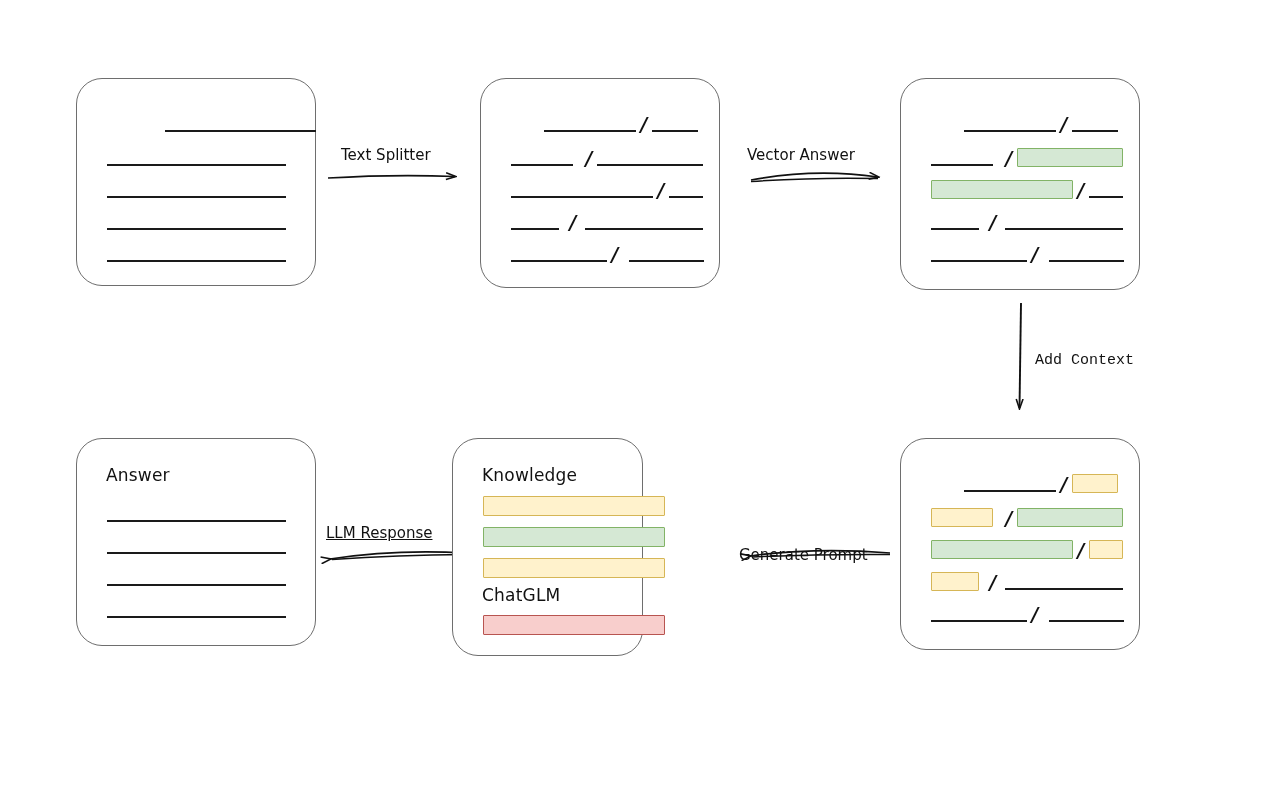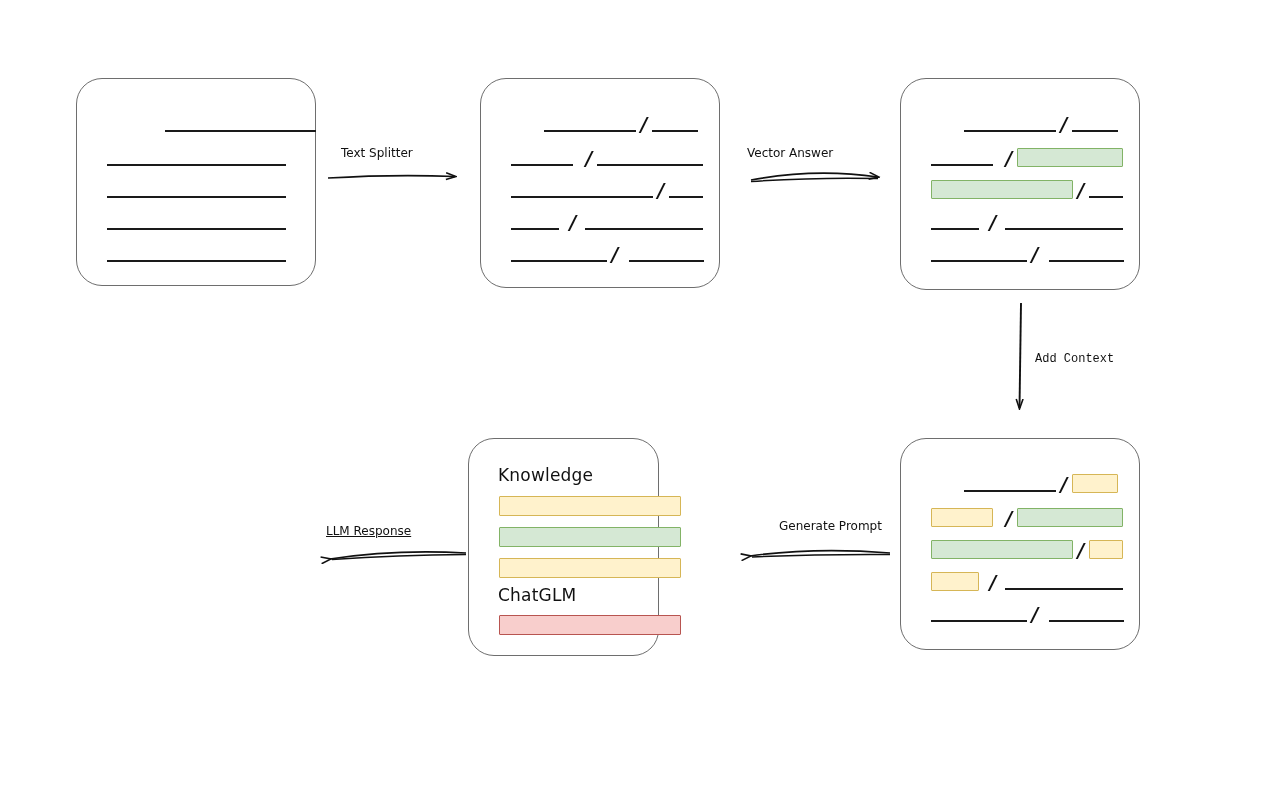--- a/index.html
+++ b/index.html
@@ -103,21 +103,21 @@
   }
   .bar {
     position: absolute;
     box-sizing: border-box;
     height: 20px;
     border-radius: 1px;
   }
   .edge-label {
     position: absolute;
     font-family: "DejaVu Sans", "Liberation Sans", sans-serif;
-    font-size: 12px;
+    font-size: 15px;
     color: #111111;
     white-space: nowrap;
   }
   .footer-note {
     position: absolute;
     font-family: "DejaVu Sans", "Liberation Sans", sans-serif;
     font-size: 17px;
     color: #111111;
     white-space: nowrap;
   }
@@ -283,37 +283,54 @@
         </div>
         <div class="row" style="top: 164px; padding-left: 30px;">
           <span class="seg rule" style="width: 96px;"></span>
           <span class="seg slash">/</span>
           <span class="seg gap" style="width: 6px;"></span>
           <span class="seg rule" style="width: 75px;"></span>
         </div>
       </div>
   </div>
 
-  <div class="doc-box" style="left:468px; top:438px; width:191px; height:218px;">
+  <div class="doc-box" style="left:452px; top:438px; width:191px; height:218px;">
     <div class="panel-label" style="left:29px; top:26px;">Knowledge</div>
 
     <div class="bar chip-yellow" style="left:30px; top:57px; width:182px;"></div>
     <div class="bar chip-green" style="left:30px; top:88px; width:182px;"></div>
     <div class="bar chip-yellow" style="left:30px; top:119px; width:182px;"></div>
 
     <div class="panel-label" style="left:29px; top:146px;">ChatGLM</div>
 
     <div class="bar chip-red" style="left:30px; top:176px; width:182px;"></div>
   </div>
 
+  <div class="doc-box" style="left:76px; top:438px; width:240px; height:208px;">
+    <div class="panel-label" style="left:29px; top:26px;">Answer</div>
+    <div class="doc-inner" id="rows-answer_document" style="top:42px;">
+        <div class="row" style="top: 22px; padding-left: 30px;">
+          <span class="seg rule" style="width: 179px;"></span>
+        </div>
+        <div class="row" style="top: 54px; padding-left: 30px;">
+          <span class="seg rule" style="width: 179px;"></span>
+        </div>
+        <div class="row" style="top: 86px; padding-left: 30px;">
+          <span class="seg rule" style="width: 179px;"></span>
+        </div>
+        <div class="row" style="top: 118px; padding-left: 30px;">
+          <span class="seg rule" style="width: 179px;"></span>
+        </div>
+      </div>
+  </div>
 
   <div class="edge-label" style="left:341px; top:146px;">Text Splitter</div>
 
   <div class="edge-label" style="left:747px; top:146px;">Vector Answer</div>
 
   <div class="edge-label" style="left:1035px; top:352px;font-family:Liberation Mono, monospace;">Add Context</div>
 
-  <div class="edge-label" style="left:739px; top:519px;margin-left:40px;">Generate Prompt</div>
+  <div class="edge-label" style="left:739px; top:546px;">Generate Prompt</div>
 
   <div class="edge-label" style="left:326px; top:524px;text-decoration:underline;">LLM Response</div>
 
 
 </div>
 
 </body></html>

